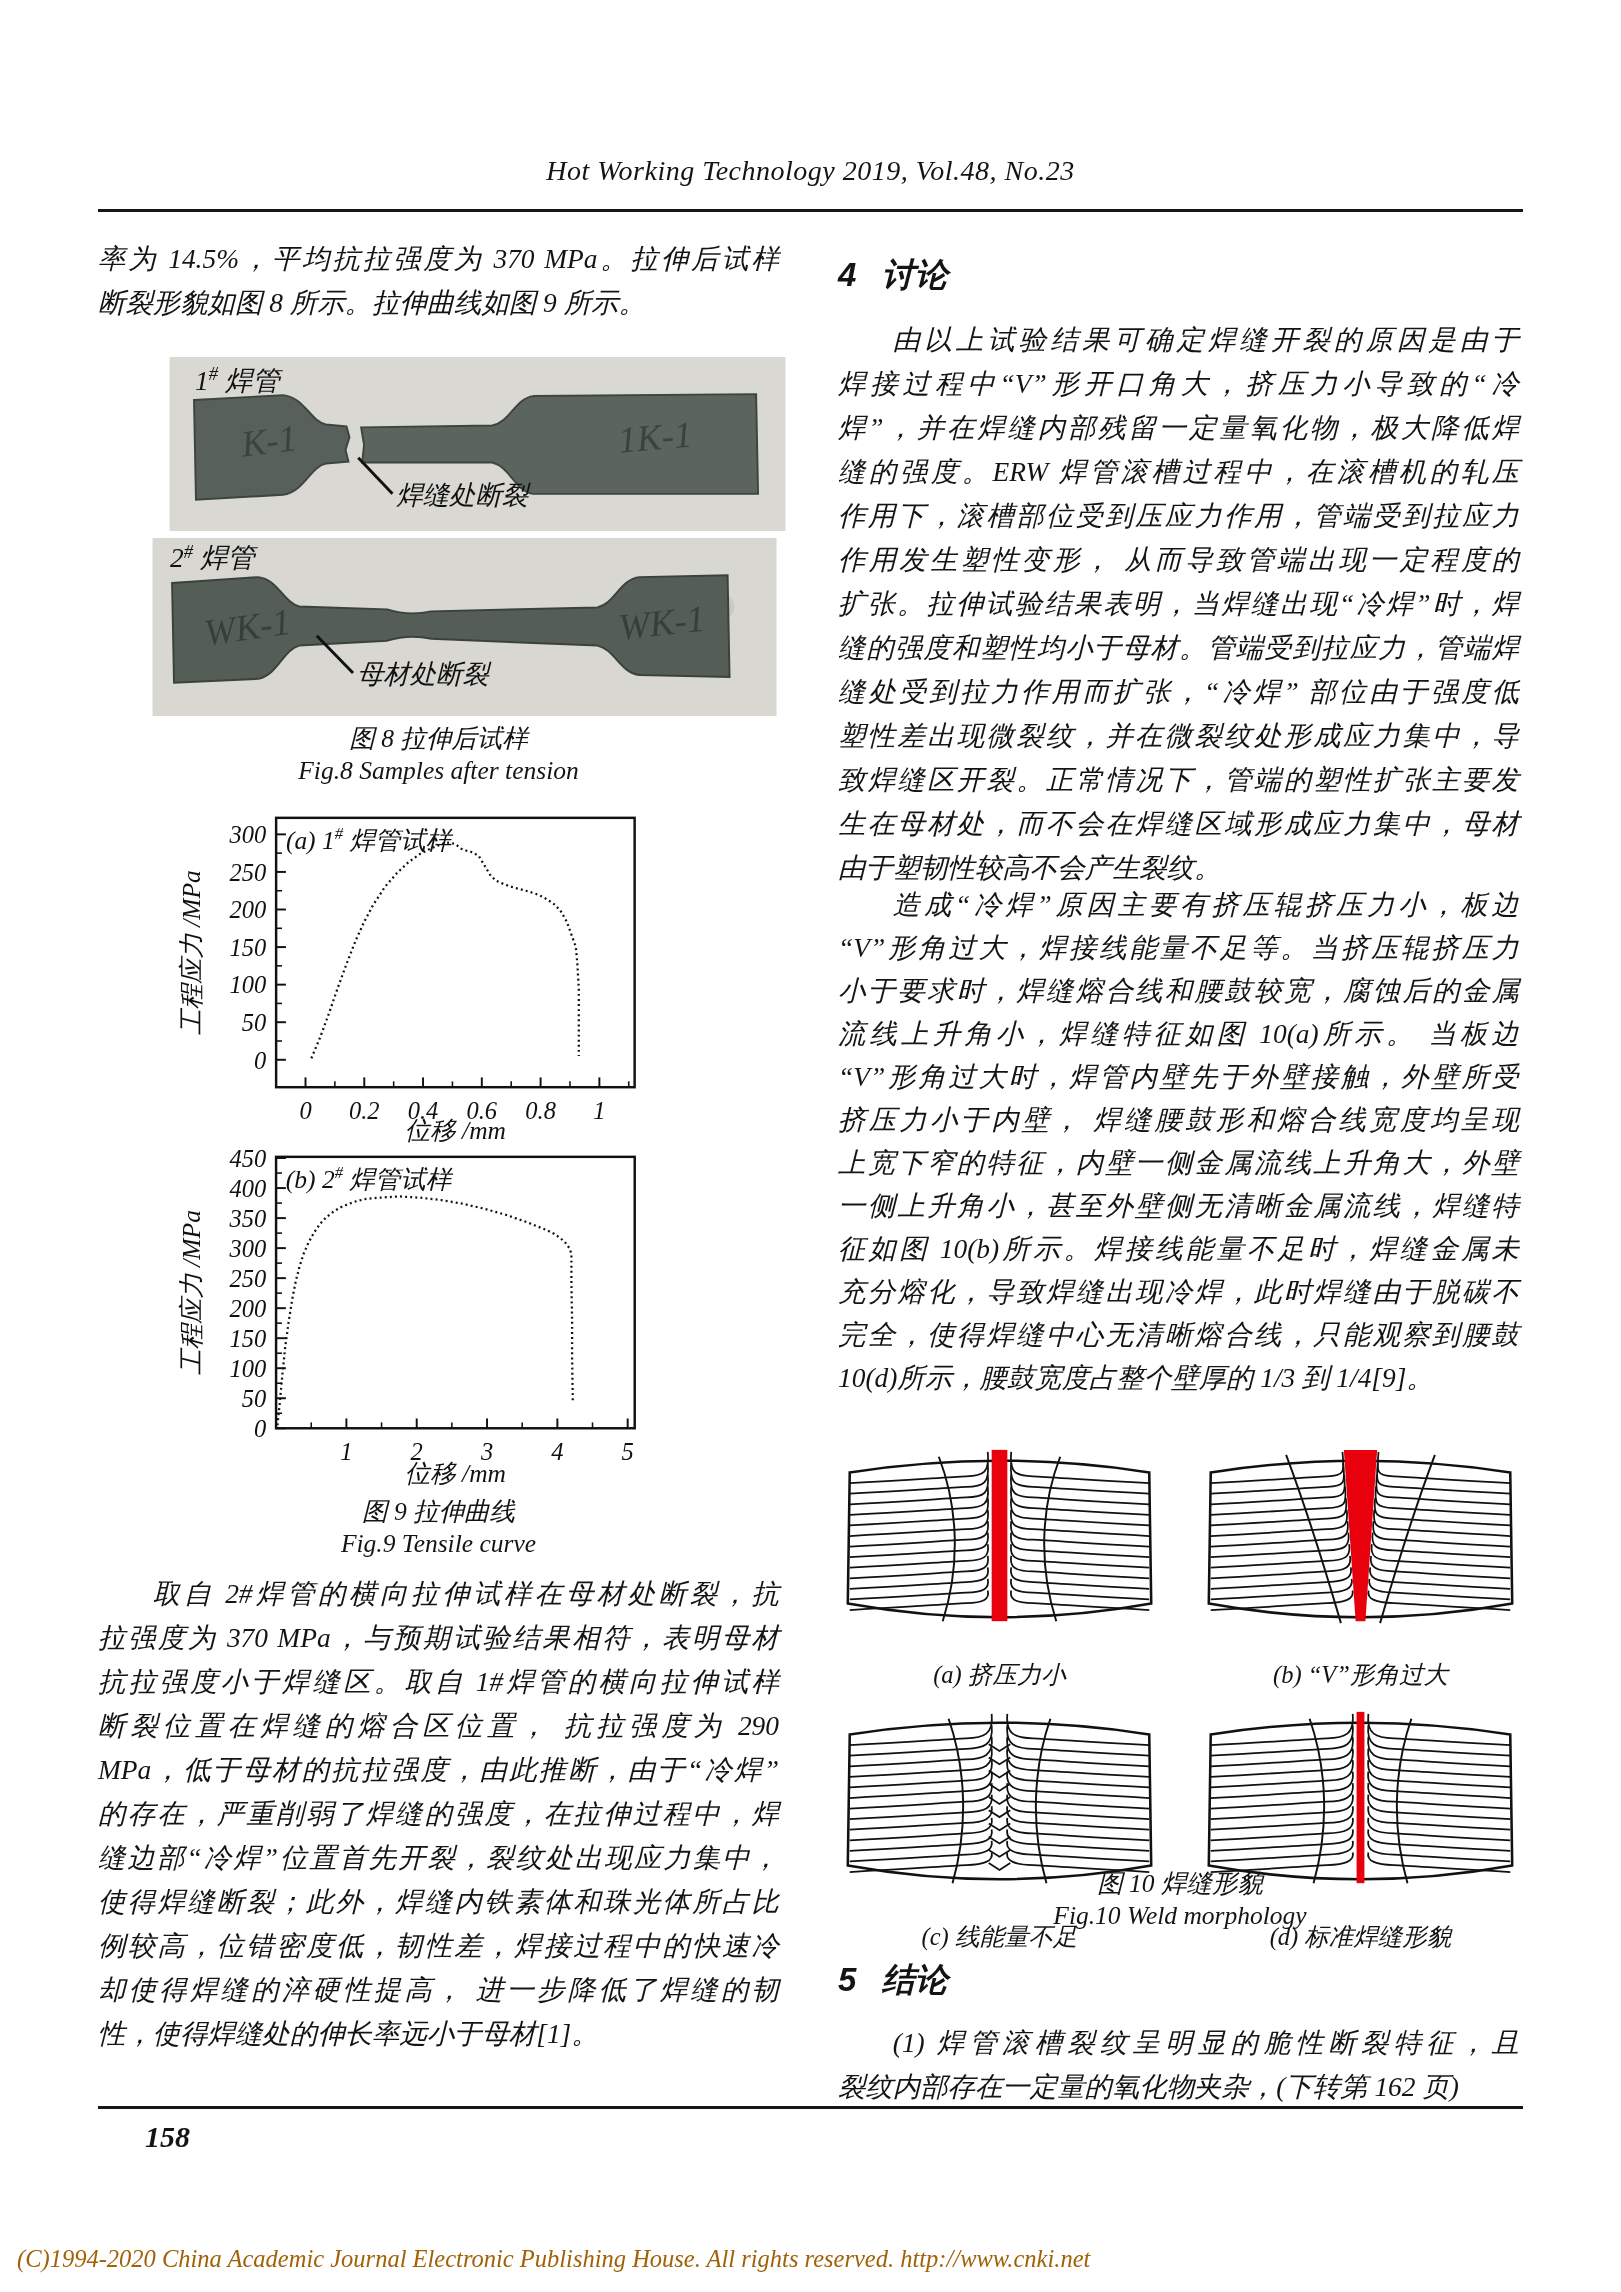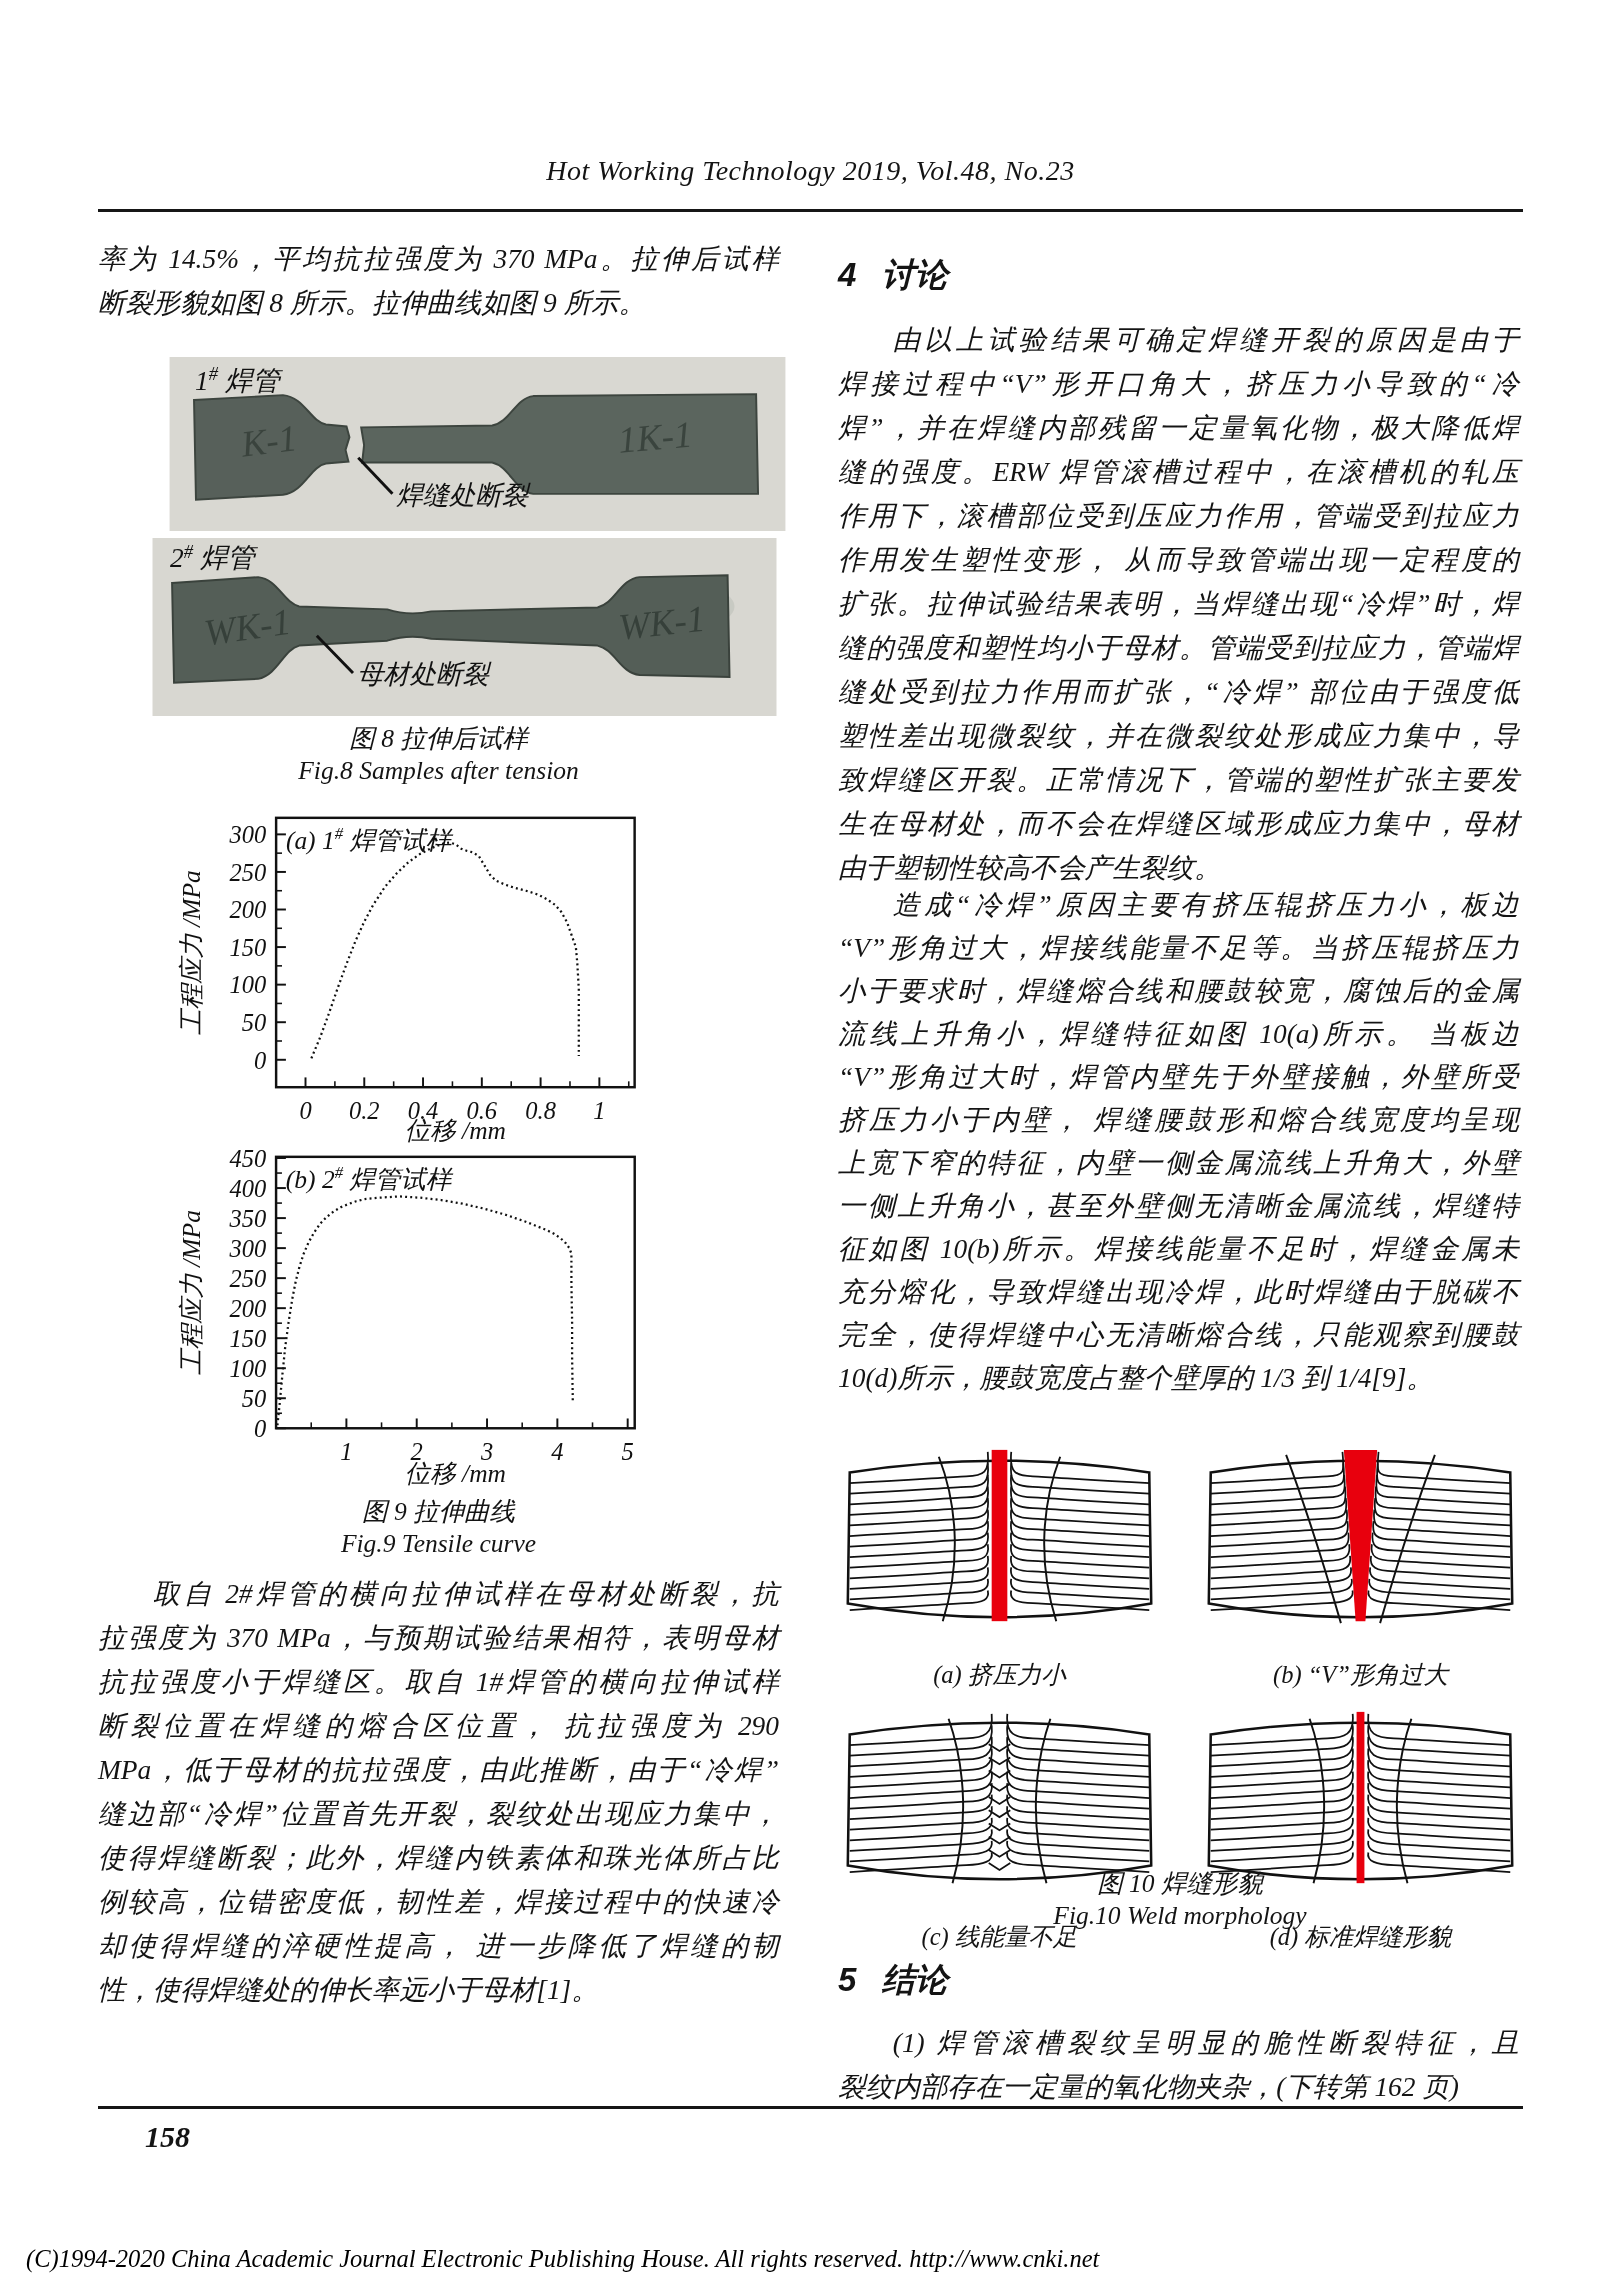--- a/index.html
+++ b/index.html
@@ -18,21 +18,21 @@
   .photo{position:absolute;}
   .photo svg{display:block;}
   .chart{position:absolute;}
   .fig10-grid{position:absolute;left:838px;top:1439px;width:684px;}
   .fig10-row{display:flex;justify-content:space-between;}
   .fig10-cell{width:323px;}
   .fig10-cap{text-align:center;font-size:24.5px;margin-top:19px;}
   .fig10-caps{position:absolute;left:838px;top:1868px;width:684px;}
   .footrule{position:absolute;left:98px;top:2106px;width:1425px;height:2.9px;background:#161616;}
   .pagenum{position:absolute;left:145px;top:2120px;font-weight:bold;font-size:30px;}
-  .copyright{position:absolute;left:26px;top:2245px;font-size:24.5px;color:#000000;
+  .copyright{position:absolute;left:17px;top:2245px;font-size:24.5px;color:#a16207;
              font-family:"Liberation Serif","DejaVu Serif",serif;}
   svg text{font-family:"Liberation Serif","DejaVu Serif",serif;}
 </style>
 </head>
 <body>
 
 <div class="page">
 
   <div class="hdr">Hot Working Technology  2019, Vol.48, No.23</div>
   <div class="hrule"></div>
@@ -181,20 +181,21 @@
     <div class="cap">图 9  拉伸曲线</div>
     <div class="cap">Fig.9  Tensile curve</div>
   </div>
 
   <div class="col" style="left:98px;top:1572px;">
     <div class="bl ind">取自 2#焊管的横向拉伸试样在母材处断裂，抗</div>
     <div class="bl">拉强度为 370 MPa，与预期试验结果相符，表明母材</div>
     <div class="bl">抗拉强度小于焊缝区。取自 1#焊管的横向拉伸试样</div>
     <div class="bl">断裂位置在焊缝的熔合区位置， 抗拉强度为 290</div>
     <div class="bl">MPa，低于母材的抗拉强度，由此推断，由于“冷焊”</div>
+    <div class="bl">的存在，严重削弱了焊缝的强度，在拉伸过程中，焊</div>
     <div class="bl">缝边部“冷焊”位置首先开裂，裂纹处出现应力集中，</div>
     <div class="bl">使得焊缝断裂；此外，焊缝内铁素体和珠光体所占比</div>
     <div class="bl">例较高，位错密度低，韧性差，焊接过程中的快速冷</div>
     <div class="bl">却使得焊缝的淬硬性提高， 进一步降低了焊缝的韧</div>
     <div class="bl last">性，使得焊缝处的伸长率远小于母材[1]。</div>
   </div>
 
   <div class="col h-sec" style="left:838px;top:253px;">
     <span class="num">4</span><span>讨论</span>
   </div>

